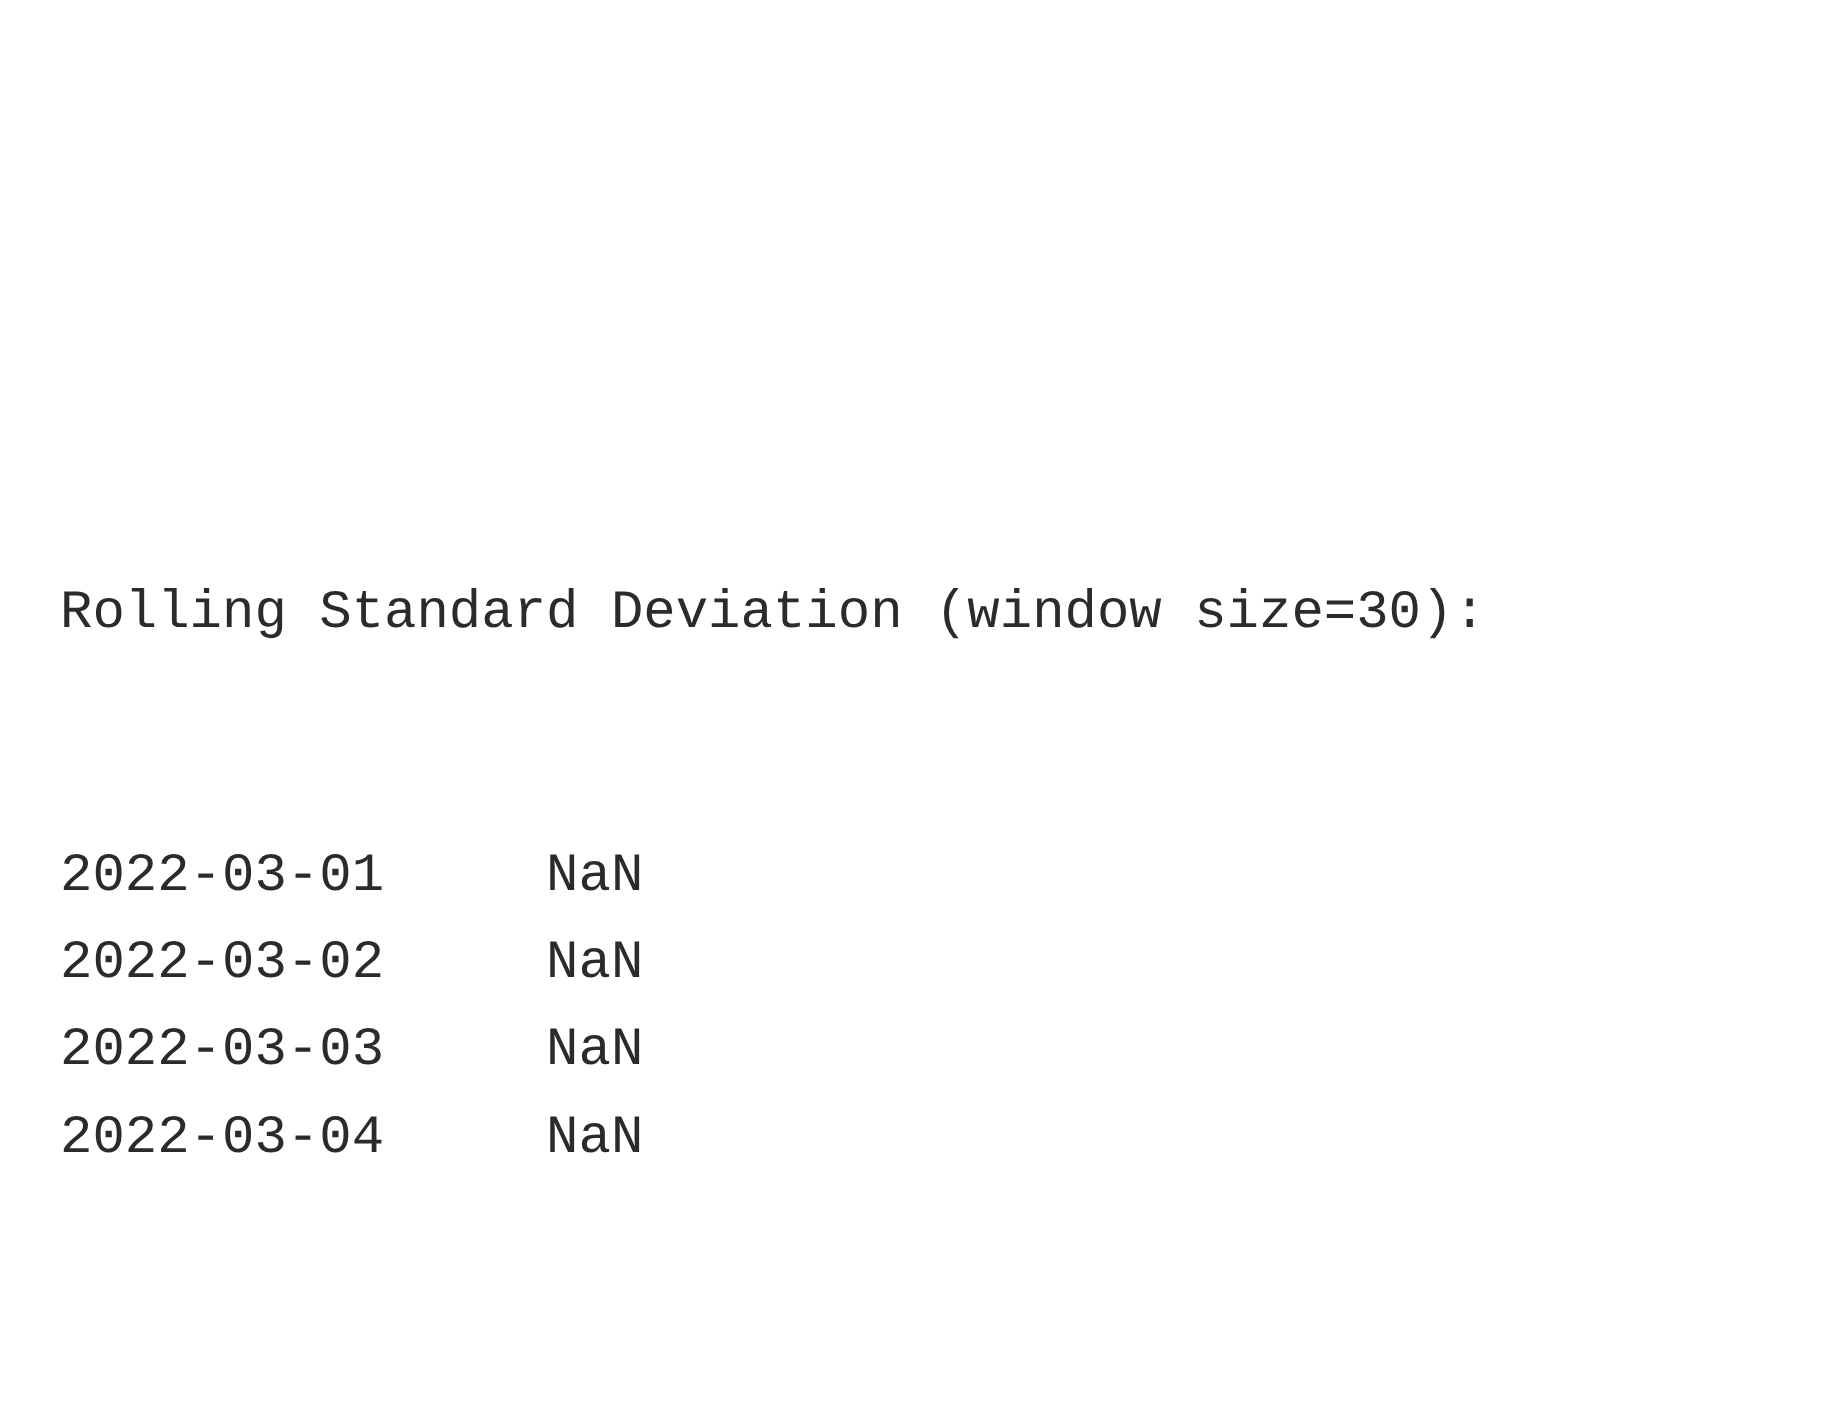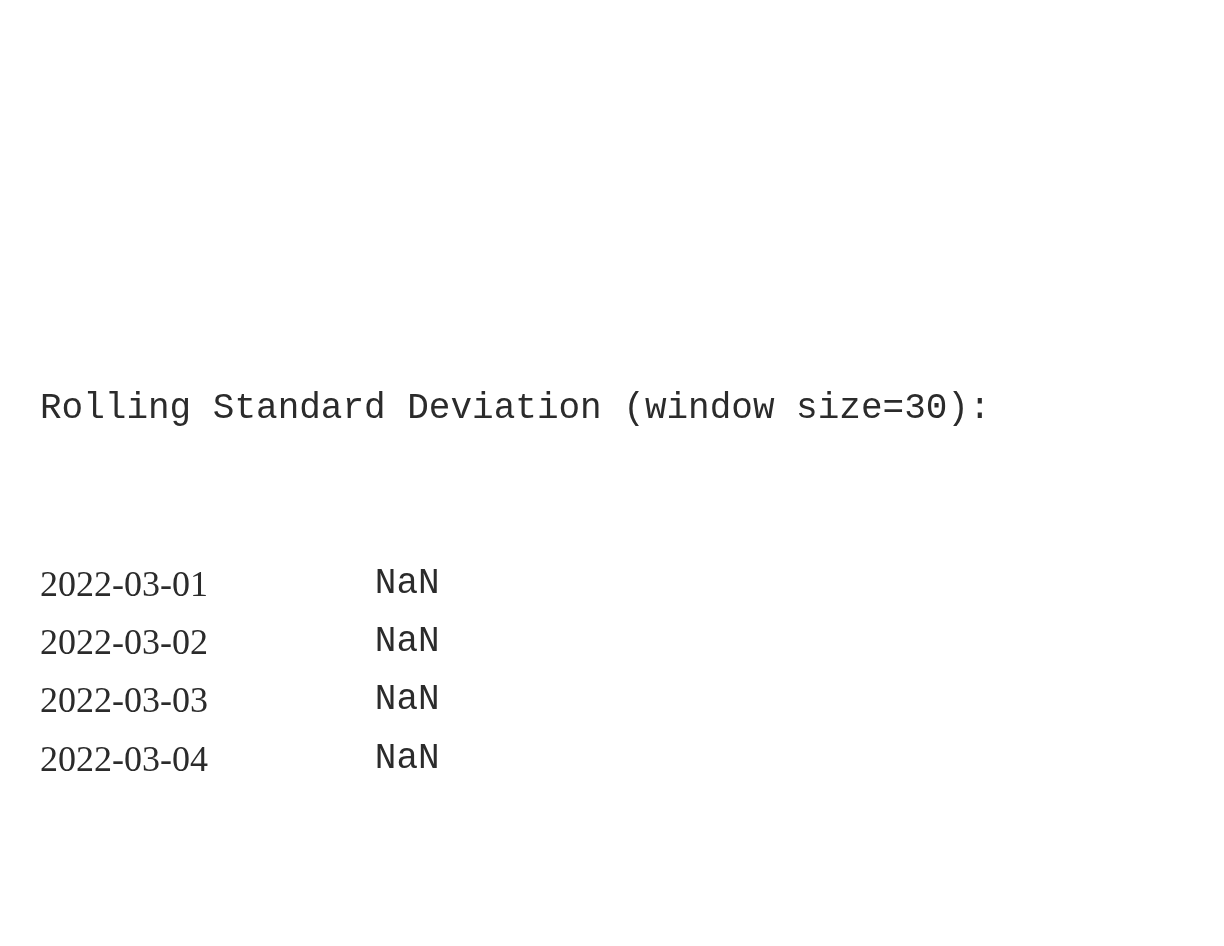--- a/index.html
+++ b/index.html
@@ -25,25 +25,23 @@
     }
     .index-label {
       display: block;
     }
     .data-row {
       display: flex;
     }
     .date-col {
       display: inline-block;
       width: 15ch;
-      font-family: Liberation Serif, serif;
     }
     .value-col {
       display: inline-block;
-      text-align: right;
       width: 6ch;
     }
   </style>
 </head>
 <body>
 
 
 
 <div class="output-block">
   <span class="header-line">Rolling Standard Deviation (window size=30):</span>

